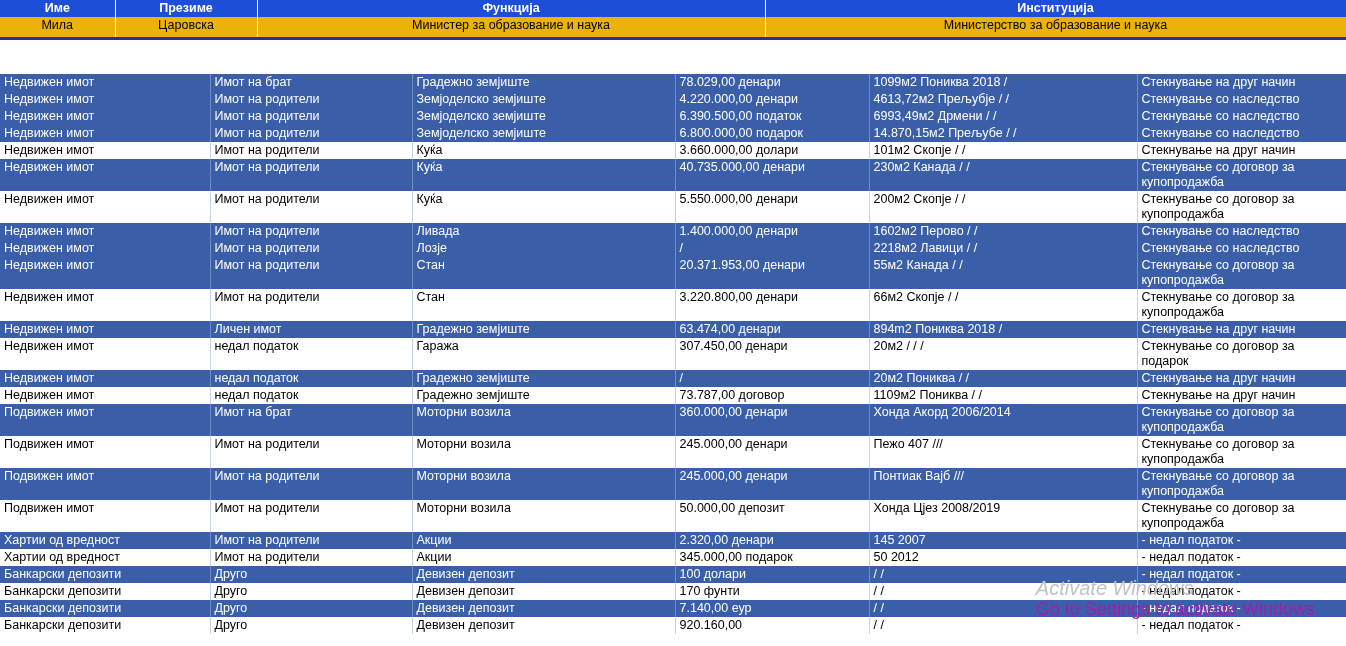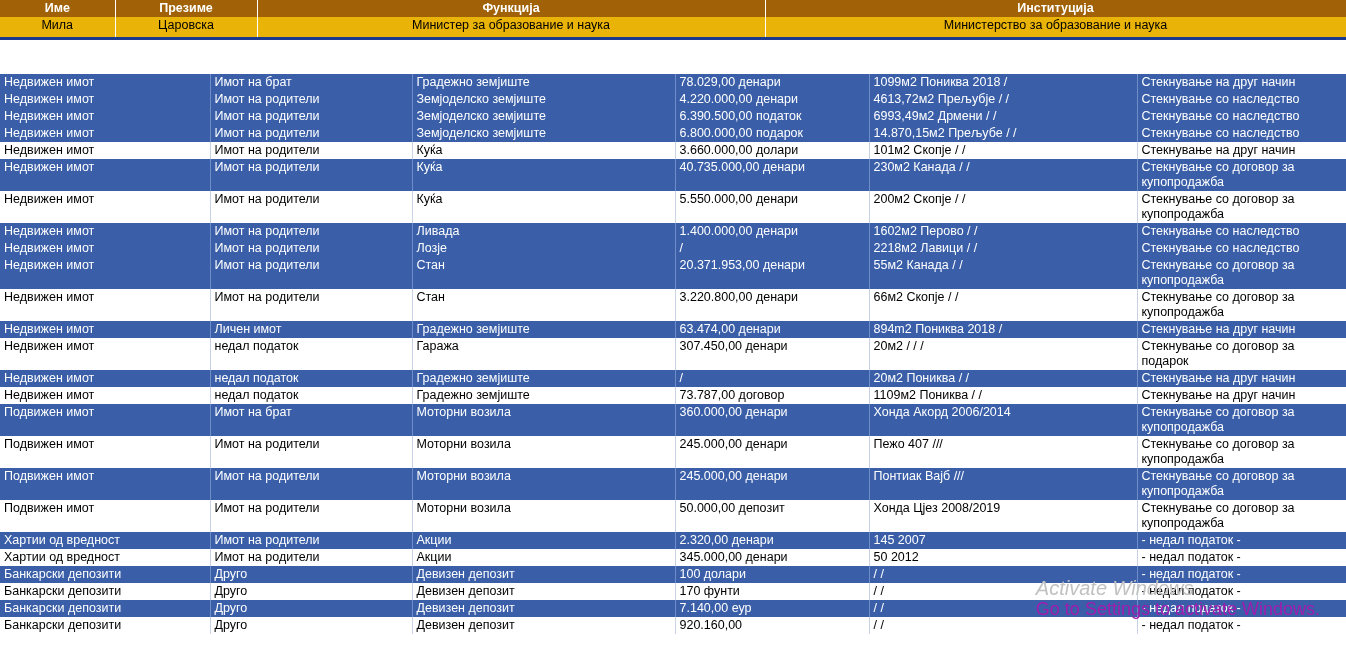--- a/index.html
+++ b/index.html
@@ -28,21 +28,21 @@
     table-layout: fixed;
     width: 1346px;
   }
   table.grid td, table.grid th {
     padding: 1px 4px;
     vertical-align: top;
     line-height: 15px;
     border-right: 1px solid #ffffff;
   }
   .hdr-row th {
-    background: #a16207;
+    background: #1d4ed8;
     color: #ffffff;
     font-weight: bold;
     font-size: 12.5px;
     text-align: center;
     height: 15px;
     padding: 0 4px;
     border-right: 1px solid #ffffff;
   }
   .person-row td {
     background: #eab308;
@@ -317,21 +317,21 @@
       <td>Имот на родители</td>
       <td>Акции</td>
       <td>2.320,00 денари</td>
       <td>145 2007</td>
       <td>- недал податок -</td>
     </tr>
     <tr class="plain">
       <td>Хартии од вредност</td>
       <td>Имот на родители</td>
       <td>Акции</td>
-      <td>345.000,00 денари</td>
+      <td>345.000,00 подарок</td>
       <td>50 2012</td>
       <td>- недал податок -</td>
     </tr>
     <tr class="alt">
       <td>Банкарски депозити</td>
       <td>Друго</td>
       <td>Девизен депозит</td>
       <td>100 долари</td>
       <td>/ /</td>
       <td>- недал податок -</td>

